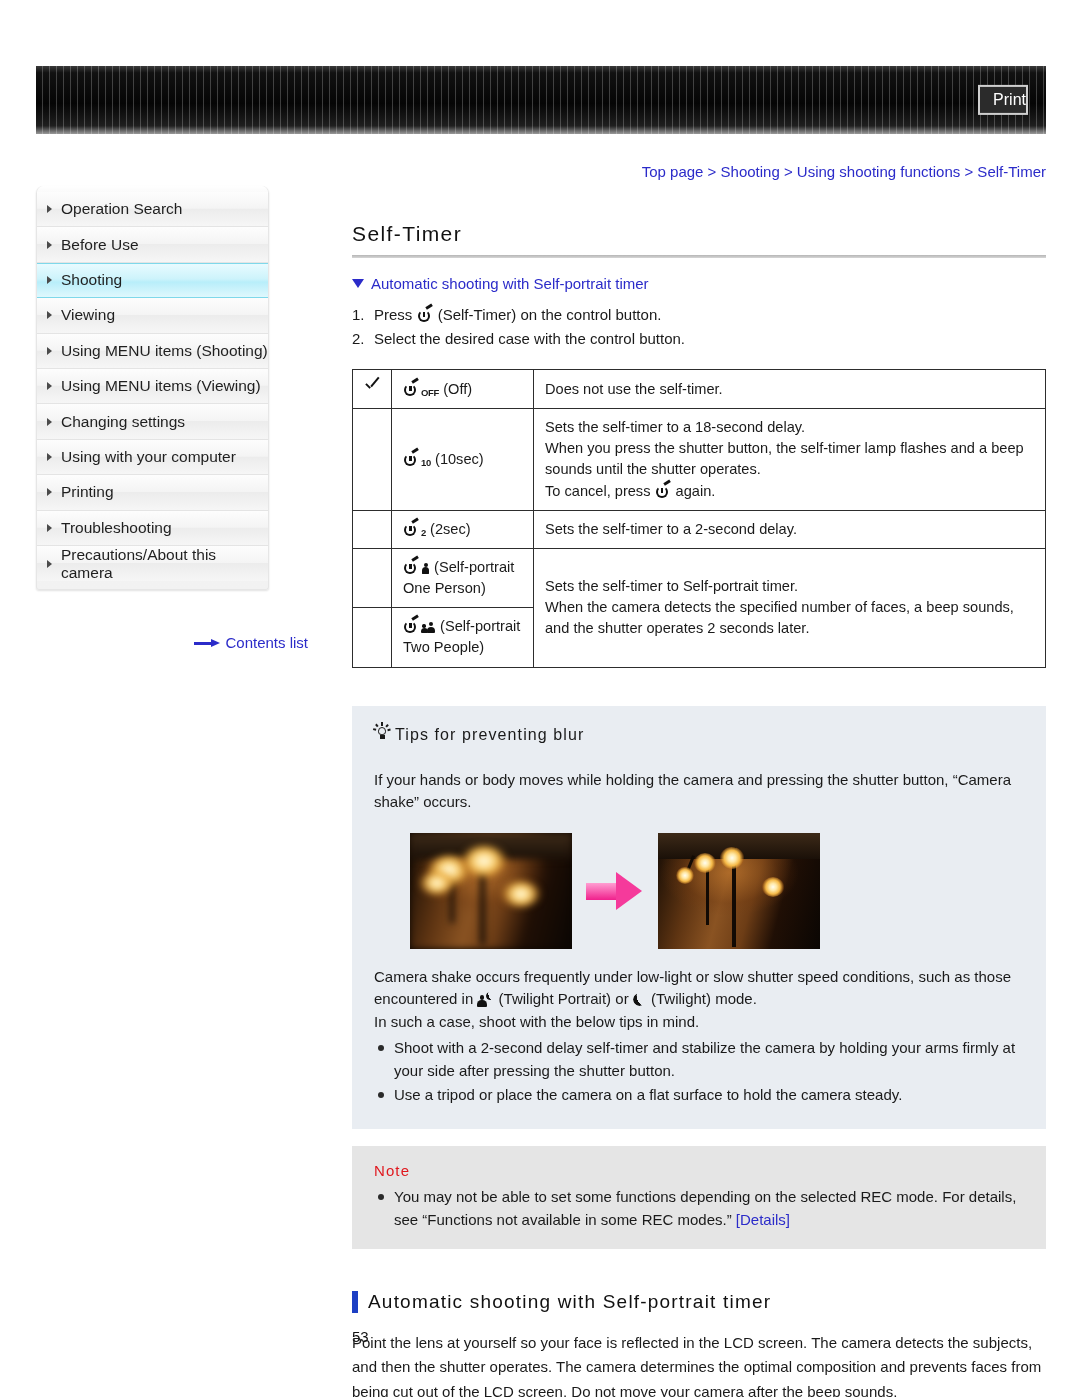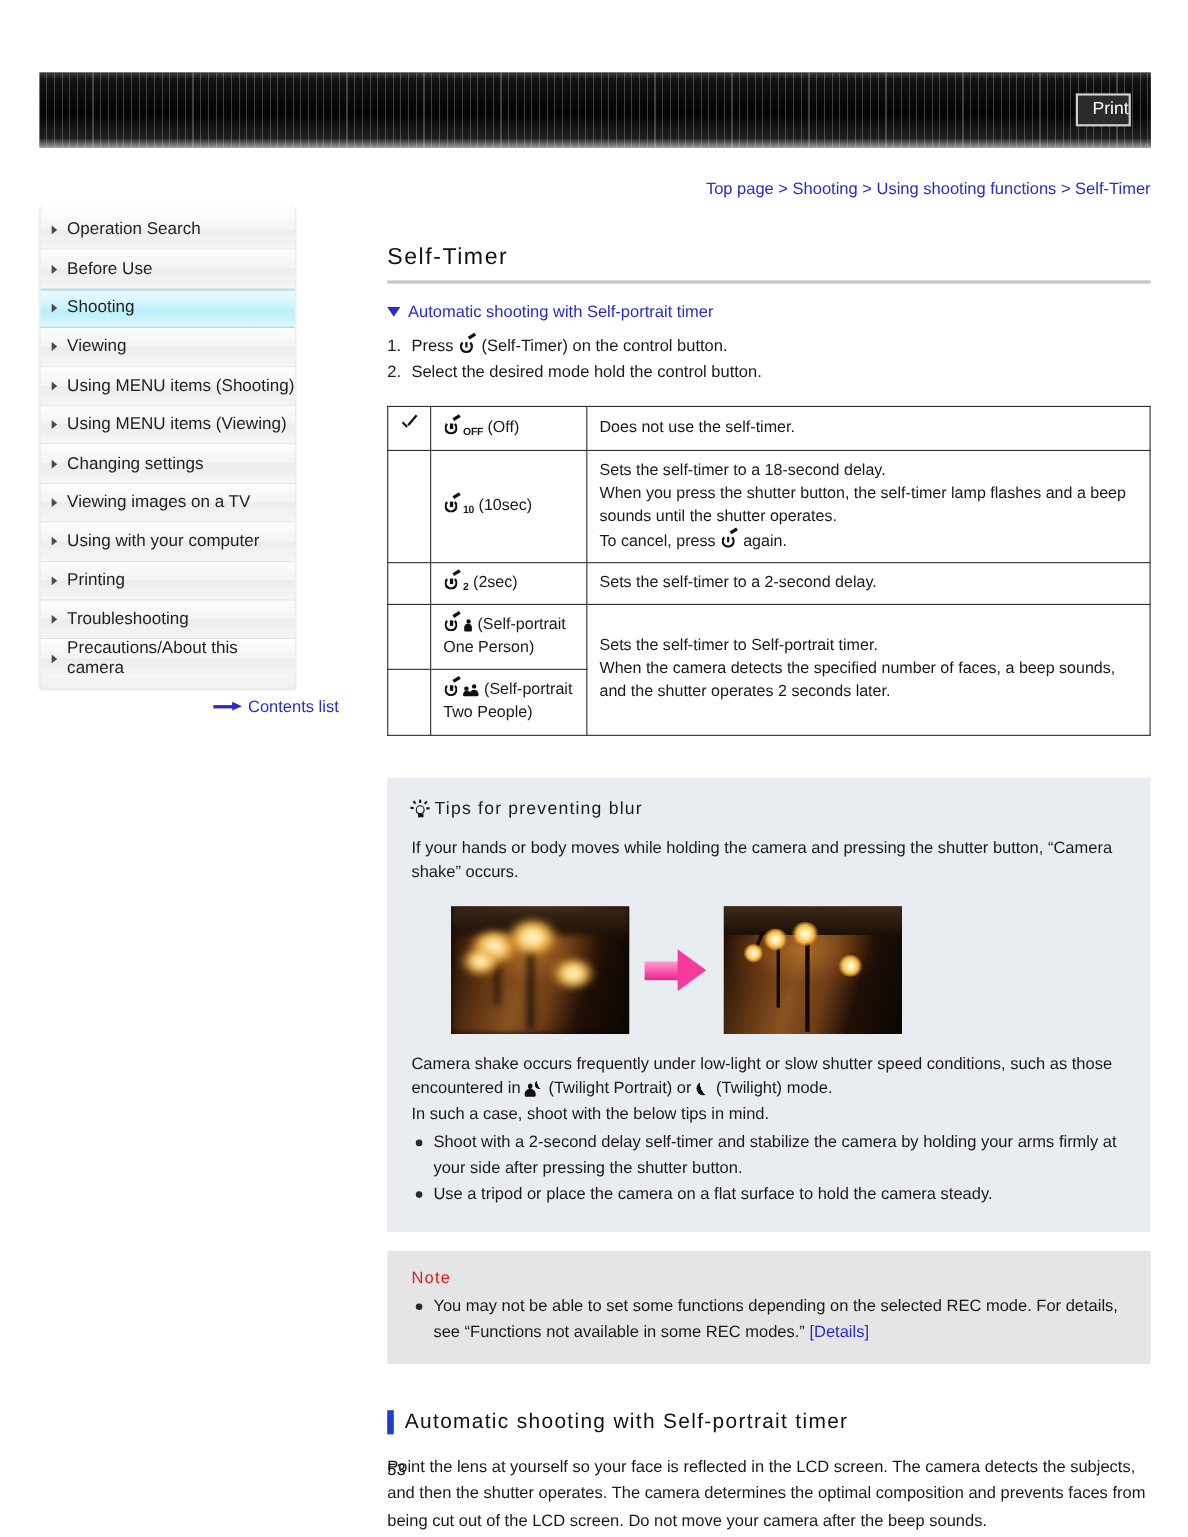--- a/index.html
+++ b/index.html
@@ -231,22 +231,22 @@
     background:#e9edf2;
     padding:17px 22px 20px 22px;
     width:694px;
     font-size:15px;
     line-height:1.5;
     margin-bottom:17px;
   }
   .tips-head{
     font-size:16px;
     letter-spacing:1.1px;
-    display:flex; align-items:center;
-    margin-bottom:12px;
+    display:flex; align-items:flex-start;
+    margin-bottom:22px;
   }
   .bulb{
     position:relative; display:inline-block;
     width:16px; height:17px; margin-right:5px; flex:none;
   }
   .bulb .glass{
     position:absolute; left:4px; top:4.5px; width:8px; height:8px;
     border:1.8px solid #1a1a1a; border-radius:50% 50% 40% 40%;
   }
   .bulb .base{
@@ -391,24 +391,20 @@
     <span class="nav-arrow"></span>
     <span>Using MENU items (Shooting)</span>
   </div>
   <div class="nav-item">
     <span class="nav-arrow"></span>
     <span>Using MENU items (Viewing)</span>
   </div>
   <div class="nav-item">
     <span class="nav-arrow"></span>
     <span>Changing settings</span>
-  </div>
-  <div class="nav-item">
-    <span class="nav-arrow"></span>
-    <span>Viewing images on a TV</span>
   </div>
   <div class="nav-item">
     <span class="nav-arrow"></span>
     <span>Using with your computer</span>
   </div>
   <div class="nav-item">
     <span class="nav-arrow"></span>
     <span>Printing</span>
   </div>
   <div class="nav-item">
@@ -437,21 +433,21 @@
 
   <ul class="steps">
     <li>
       <span class="step-num">1.</span>
       <span><span>Press</span>
         <span class="tmr"><span class="dial"></span><span class="stem"></span><span class="hand"></span></span>
         <span>(Self-Timer) on the control button.</span></span>
     </li>
     <li>
       <span class="step-num">2.</span>
-      <span>Select the desired mode hold the control button.</span>
+      <span>Select the desired case with the control button.</span>
     </li>
   </ul>
 
   <table class="modes">
     <tbody>
         <tr>
       <td class="chk">
         <span class="checkmark"></span>
       </td>
       <td class="lbl">

